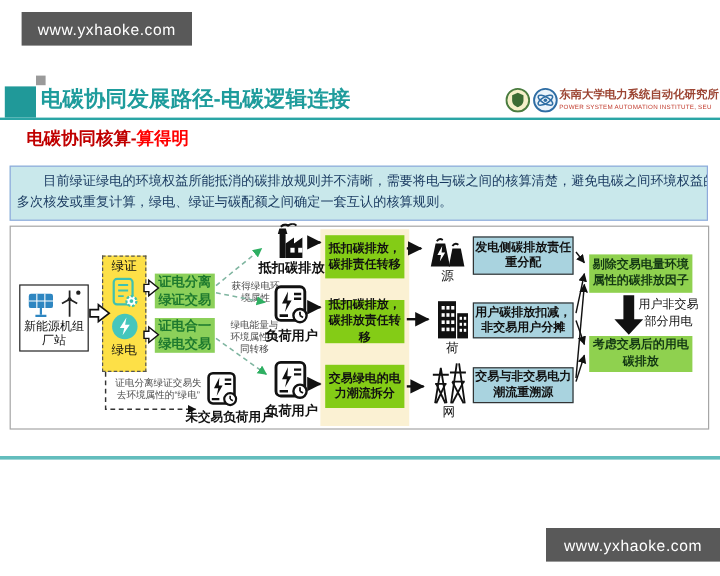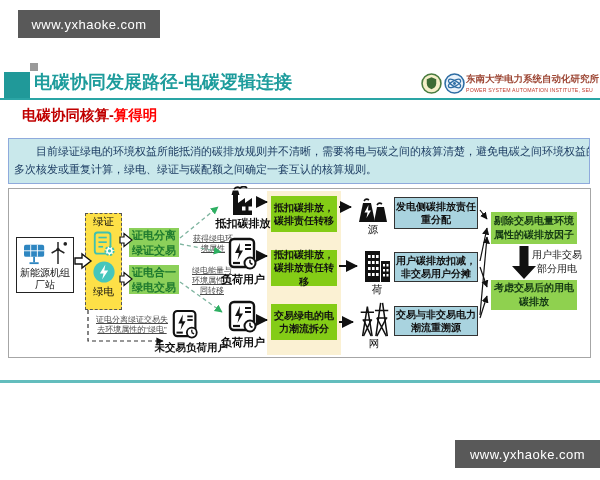--- a/index.html
+++ b/index.html
@@ -8,21 +8,21 @@
   .abs{position:absolute;}
   .wm{background:#595959;color:#fff;font-size:13px;display:flex;align-items:center;justify-content:center;letter-spacing:.5px;}
   .hline{background:#2AA5A5;}
   .box{box-sizing:border-box;display:flex;align-items:center;justify-content:center;text-align:center;}
   .trade{background:#8CD05A;color:#1E7A2E;font-weight:bold;font-size:11px;line-height:1.3;text-align:center;}
   .ybox{background:#84cc16;color:#111;font-weight:bold;font-size:10px;line-height:1.35;padding:2px;}
   .cbox{background:#A9D3DF;border:1px solid #333;color:#111;font-weight:bold;font-size:10px;line-height:1.35;}
   .gres{background:#8FD14F;color:#143914;font-weight:bold;font-size:10px;line-height:1.4;}
   .ulabel{font-size:11px;color:#111;font-weight:600;text-align:center;}
   .nlabel{font-size:10.5px;color:#111;text-align:center;}
-  .tiny{font-size:8px;color:#4a4a4a;line-height:1.25;text-align:center;text-decoration:underline;}
+  .tiny{font-size:8px;color:#4a4a4a;line-height:1.25;text-align:center;}
   .dashedbox{border:1.6px dashed #555;box-sizing:border-box;}
   svg{display:block;}
 </style>
 </head>
 <body>
 
 <div id="slide">
 
   <div class="abs wm" style="left:18px;top:10px;width:142px;height:28px;">www.yxhaoke.com</div>
 

